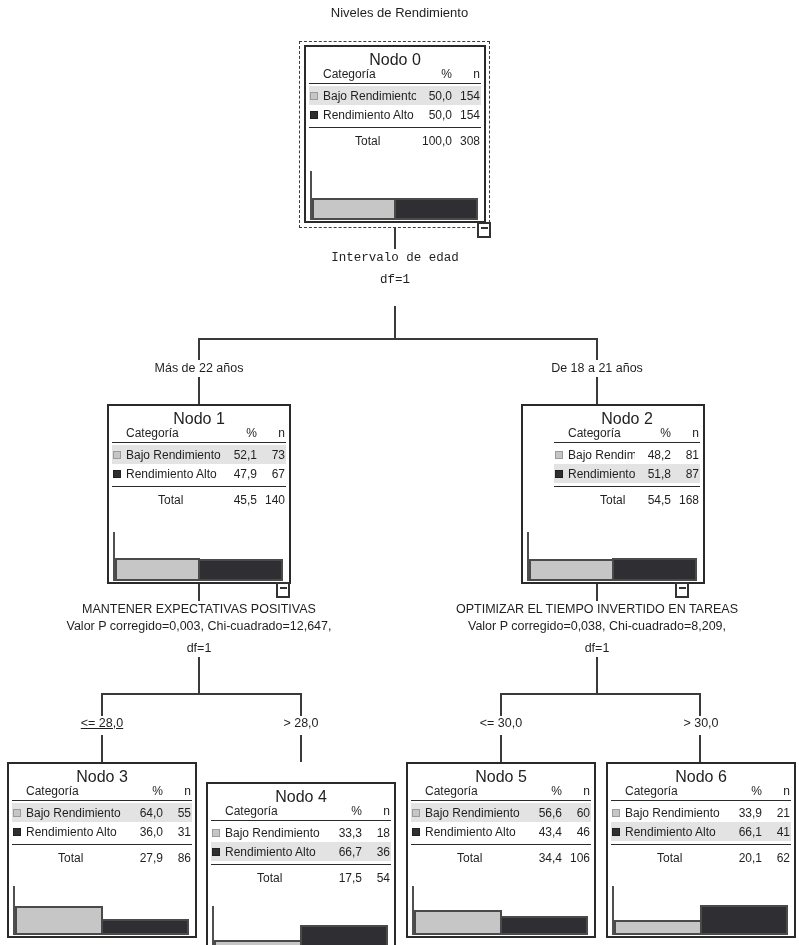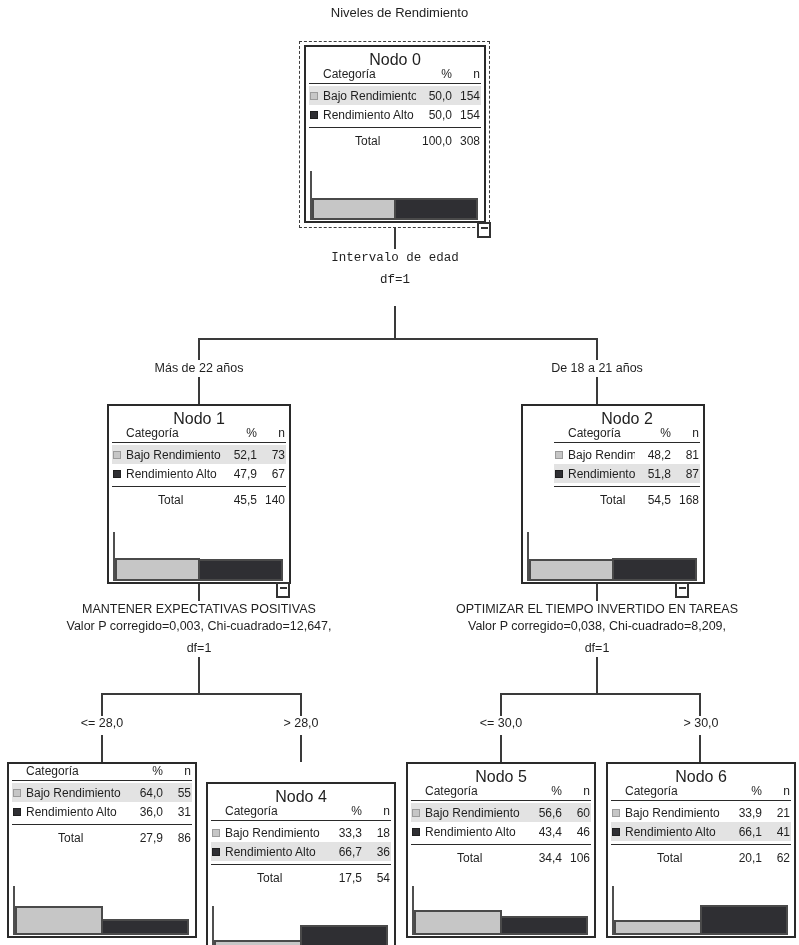--- a/index.html
+++ b/index.html
@@ -84,21 +84,21 @@
   <div class="vline" style="left:198px;top:584px;height:17px;"></div>
   <div class="split" style="left:1px;top:601px;width:396px;">
     <div>MANTENER EXPECTATIVAS POSITIVAS</div>
     <div>Valor P corregido=0,003, Chi-cuadrado=12,647,</div>
     <div class="df">df=1</div>
   </div>
   <div class="vline" style="left:198px;top:657px;height:36px;"></div>
   <div class="hline" style="left:101px;top:693px;width:201px;"></div>
   <div class="vline" style="left:101px;top:693px;height:23px;"></div>
   <div class="vline" style="left:300px;top:693px;height:23px;"></div>
-  <div class="blabel" style="left:52px;top:716px;width:100px;">&lt;= 28,0</div>
+  <div class="blabel" style="left:52px;top:716px;width:100px;text-decoration:underline;">&lt;= 28,0</div>
   <div class="blabel" style="left:251px;top:716px;width:100px;">&gt; 28,0</div>
   <div class="vline" style="left:101px;top:735px;height:27px;"></div>
   <div class="vline" style="left:300px;top:735px;height:27px;"></div>
 
   <div class="vline" style="left:596px;top:584px;height:17px;"></div>
   <div class="split" style="left:399px;top:601px;width:396px;">
     <div>OPTIMIZAR EL TIEMPO INVERTIDO EN TAREAS</div>
     <div>Valor P corregido=0,038, Chi-cuadrado=8,209,</div>
     <div class="df">df=1</div>
   </div>
@@ -214,20 +214,21 @@
       <div class="axis"></div>
       <div class="bar low" style="height: 21.7px;"></div>
       <div class="bar high" style="height: 23.3px;"></div>
     </div>
   </div>
   <div class="minus-btn" style="left:675px;top:582px;">
     <div class="minus-line"></div>
   </div>
 
   <div class="node" style="left:7px;top:762px;width:190px;height:176px;">
+    <div class="node-title">Nodo 3</div>
     <div class="thead">
       <span class="c-cat">Categoría</span>
       <span class="c-pct">%</span>
       <span class="c-n">n</span>
     </div>
     <div class="rowgroup">
       <div class="trow hl">
         <span class="swatch low"></span>
         <span class="c-cat">Bajo Rendimiento</span>
         <span class="c-pct">64,0</span>

